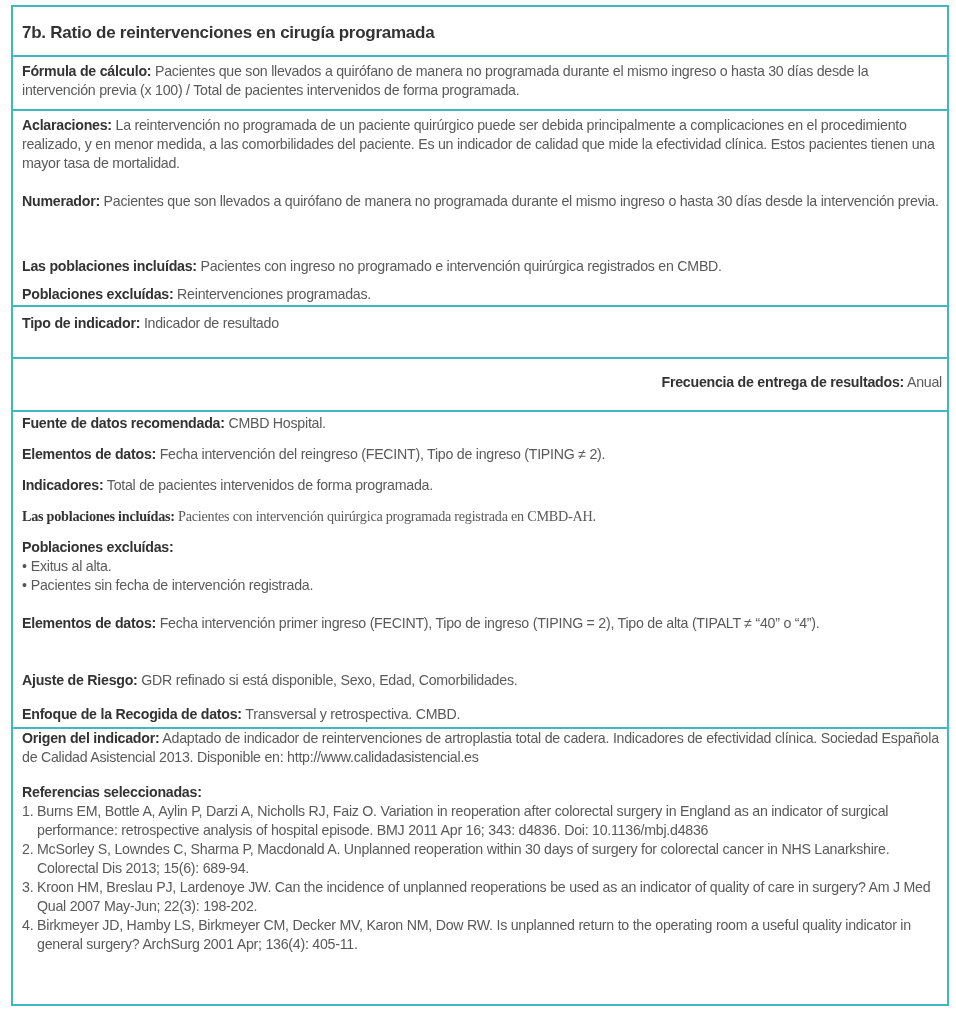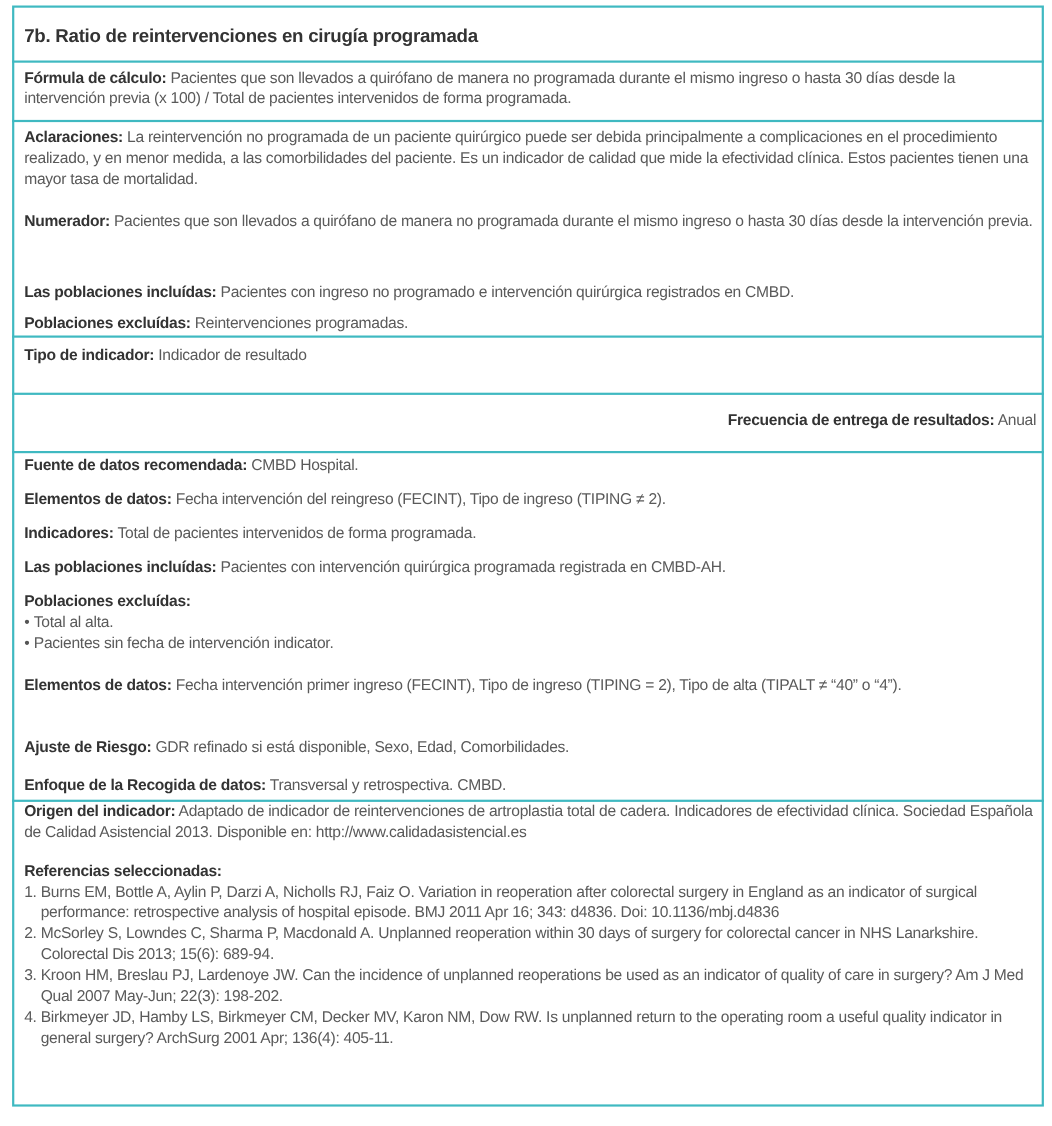--- a/index.html
+++ b/index.html
@@ -63,28 +63,28 @@
 <div class="sec" style="top:410px;"></div>
 <div class="p" style="top:414px;">
   <span class="lbl">Fuente de datos recomendada:</span><span> CMBD Hospital.</span>
 </div>
 <div class="p" style="top:445px;">
   <span class="lbl">Elementos de datos:</span><span> Fecha intervención del reingreso (FECINT), Tipo de ingreso (TIPING ≠ 2).</span>
 </div>
 <div class="p" style="top:476px;">
   <span class="lbl">Indicadores:</span><span> Total de pacientes intervenidos de forma programada.</span>
 </div>
-<div class="p" style="top:507px;">
+<div class="p" style="top:507px;font-family:Liberation Serif, serif;">
   <span class="lbl">Las poblaciones incluídas:</span><span> Pacientes con intervención quirúrgica programada registrada en CMBD-AH.</span>
 </div>
 <div class="p" style="top:538px;">
   <div class="lbl">Poblaciones excluídas:</div>
   <ul class="bl">
-    <li>Total al alta.</li>
-    <li>Pacientes sin fecha de intervención indicator.</li>
+    <li>Exitus al alta.</li>
+    <li>Pacientes sin fecha de intervención registrada.</li>
   </ul>
 </div>
 <div class="p" style="top:614px;">
   <span class="lbl">Elementos de datos:</span><span> Fecha intervención primer ingreso (FECINT), Tipo de ingreso (TIPING = 2), Tipo de alta (TIPALT ≠ “40” o “4”).</span>
 </div>
 <div class="p" style="top:671px;">
   <span class="lbl">Ajuste de Riesgo:</span><span> GDR refinado si está disponible, Sexo, Edad, Comorbilidades.</span>
 </div>
 <div class="p" style="top:705px;">
   <span class="lbl">Enfoque de la Recogida de datos:</span><span> Transversal y retrospectiva. CMBD.</span>

